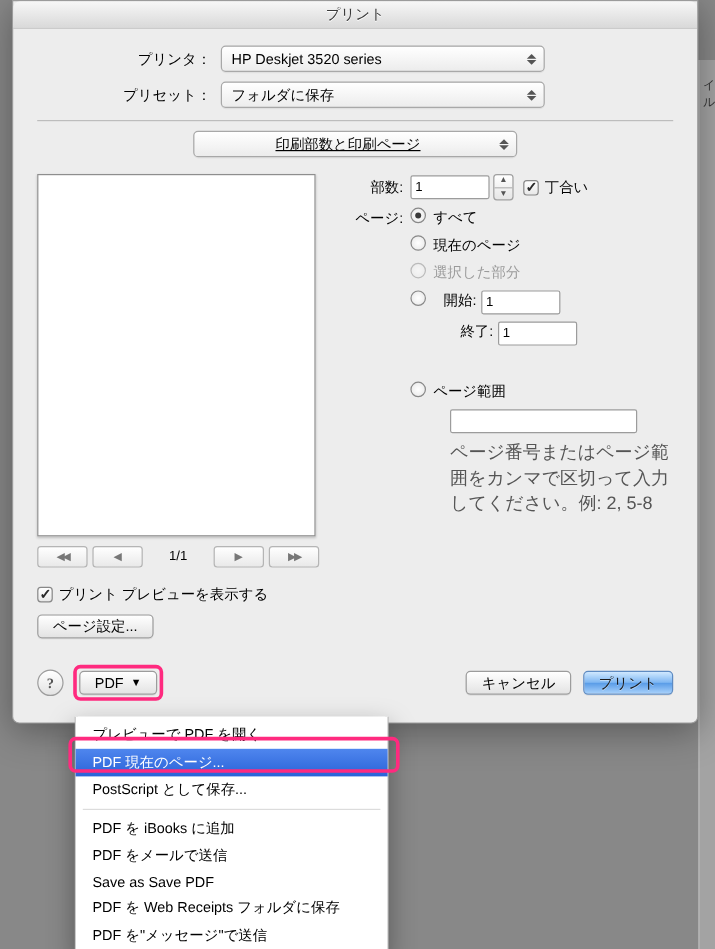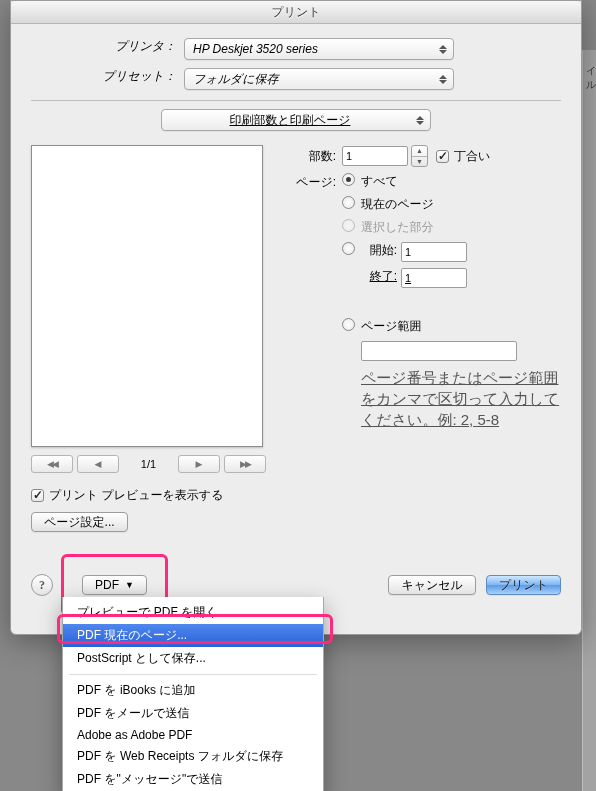--- a/index.html
+++ b/index.html
@@ -1,20 +1,20 @@
 <!DOCTYPE html>
 <html><head>
 <meta charset="utf-8">
 <style>
   html,body{margin:0;padding:0;font-family:"Hiragino Kaku Gothic Pro","Lucida Grande",sans-serif;font-size:12px;color:#000;background:#888;}
   .window{position:absolute;left:10px;top:0;width:570px;background:#ededed;border:1px solid #9b9b9b;border-radius:0 0 6px 6px;box-shadow:0 6px 30px rgba(0,0,0,.35);}
   .titlebar{height:22px;line-height:22px;text-align:center;font-size:12px;color:#3a3a3a;
     background:linear-gradient(#f7f7f7,#d9d9d9);border-bottom:1px solid #b5b5b5;border-radius:6px 6px 0 0;text-shadow:0 1px 0 #fff;}
   .body{padding:14px 20px 18px;}
-  .row{display:flex;align-items:flex-start;margin-bottom:8px;font-style:italic;}
+  .row{display:flex;align-items:center;margin-bottom:8px;}
   .row .lbl{width:145px;text-align:right;padding-right:8px;}
   .popup{flex:1;max-width:240px;height:20px;border:1px solid #a8a8a8;border-radius:4px;
     background:linear-gradient(#ffffff,#ececec);display:flex;align-items:center;padding:0 20px 0 8px;position:relative;font-size:12px;box-shadow:0 1px 0 rgba(0,0,0,.05);}
   .popup .arrows{position:absolute;right:2px;top:1px;width:16px;height:18px;display:flex;flex-direction:column;justify-content:center;align-items:center;gap:0;}
   .popup .arrows:before,.popup .arrows:after{content:"";border:4px solid transparent;}
   .popup .arrows:before{border-bottom-color:#555;margin-bottom:1px;}
   .popup .arrows:after{border-top-color:#555;}
   hr.sep{border:none;border-top:1px solid #bdbdbd;margin:10px 0 8px;}
   .section-popup-row{display:flex;justify-content:center;margin-bottom:14px;}
   .section-popup{width:230px;text-decoration:underline;}
@@ -31,32 +31,32 @@
   input.wide{width:148px;}
   .stepper{width:15px;height:20px;border:1px solid #a0a0a0;border-radius:3px;margin-left:3px;display:flex;flex-direction:column;background:linear-gradient(#fff,#e6e6e6);}
   .stepper div{flex:1;display:flex;justify-content:center;align-items:center;font-size:7px;color:#555;}
   .stepper div:first-child{border-bottom:1px solid #b5b5b5;}
   .cb{appearance:none;width:13px;height:13px;border:1px solid #888;border-radius:3px;background:linear-gradient(#fff,#e8e8e8);margin:0 5px 0 0;position:relative;vertical-align:middle;}
   .cb:checked:after{content:"✓";position:absolute;left:1px;top:-2px;font-size:12px;color:#2a2a2a;font-weight:bold;}
   .radio{appearance:none;width:13px;height:13px;border:1px solid #888;border-radius:50%;background:radial-gradient(#fff,#e6e6e6);margin:0 6px 0 0;vertical-align:middle;position:relative;}
   .radio:checked:after{content:"";position:absolute;left:3px;top:3px;width:5px;height:5px;border-radius:50%;background:#3a3a3a;}
   .radio.disabled{opacity:.5;}
   .r-line{display:flex;align-items:flex-start;margin-bottom:6px;}
-  .r-sub{margin-left:19px;text-decoration:underline;}
+  .r-sub{margin-left:33px;}
   .small-label{width:36px;text-align:right;margin-right:4px;display:inline-block;}
   .hint{font-size:15px;color:#555;margin-top:6px;line-height:1.4;}
   .below-preview{margin-top:14px;}
   .aqua-btn{height:20px;padding:0 12px;border:1px solid #9c9c9c;border-radius:4px;
     background:linear-gradient(#ffffff,#e3e3e3);font-size:12px;display:inline-flex;align-items:center;gap:4px;box-shadow:0 1px 0 rgba(0,0,0,.05);}
   .aqua-btn.default{background:linear-gradient(#cfe8ff,#7fb7f2 48%,#5a9de8 52%,#a8d1fb);border-color:#5e8bc2;color:#1a1a1a;text-shadow:0 1px 0 rgba(255,255,255,.4);}
   .footer{display:flex;align-items:center;margin-top:22px;}
   .help{width:20px;height:20px;border-radius:50%;border:1px solid #9c9c9c;background:linear-gradient(#fff,#e3e3e3);display:flex;align-items:center;justify-content:center;font-weight:bold;color:#555;margin-right:8px;font-family:Georgia,serif;}
   .footer .spacer{flex:1;}
   .tri{font-size:9px;margin-left:2px;}
-  .highlight-box{border:3px solid #ff2a7f;border-radius:6px;padding:18px;display:inline-block;}
+  .highlight-box{border:3px solid #ff2a7f;border-radius:6px;padding:2px;display:inline-block;}
   .pdf-menu{position:absolute;left:62px;top:597px;width:260px;background:#fff;border:1px solid #a9a9a9;border-radius:0 0 5px 5px;border-top:none;box-shadow:0 8px 22px rgba(0,0,0,.35);padding:4px 0 6px;font-size:12px;}
   .pdf-menu .mi{padding:3px 14px;white-space:nowrap;}
   .pdf-menu hr{border:none;border-top:1px solid #dcdcdc;margin:4px 6px;}
   .pdf-menu .mi.sel{background:#2a63d8;background:linear-gradient(#4f86ee,#2a63d8);color:#fff;}
   .highlight-menu{position:absolute;left:57px;top:614px;width:270px;height:24px;border:3px solid #ff2a7f;border-radius:6px;pointer-events:none;}
   .side-fragment{position:absolute;left:582px;top:50px;width:14px;height:760px;background:#a3a3a3;border-left:1px solid #bcbcbc;}
   .side-tab{position:absolute;right:0;top:14px;width:12px;font-size:10px;color:#333;text-align:center;}
   .disabled-text{color:#9a9a9a;}
 </style>
 </head>
@@ -199,18 +199,18 @@
   </div>
 </div>
 
 <div class="pdf-menu">
   <div class="mi">プレビューで PDF を開く</div>
   <div class="mi sel">PDF 現在のページ...</div>
   <div class="mi">PostScript として保存...</div>
   <hr>
   <div class="mi">PDF を iBooks に追加</div>
   <div class="mi">PDF をメールで送信</div>
-  <div class="mi">Adobe as Adobe PDF</div>
+  <div class="mi">Save as Save PDF</div>
   <div class="mi">PDF を Web Receipts フォルダに保存</div>
   <div class="mi">PDF を"メッセージ"で送信</div>
 
 </div>
 <div class="highlight-menu"></div>
 
 </body></html>

